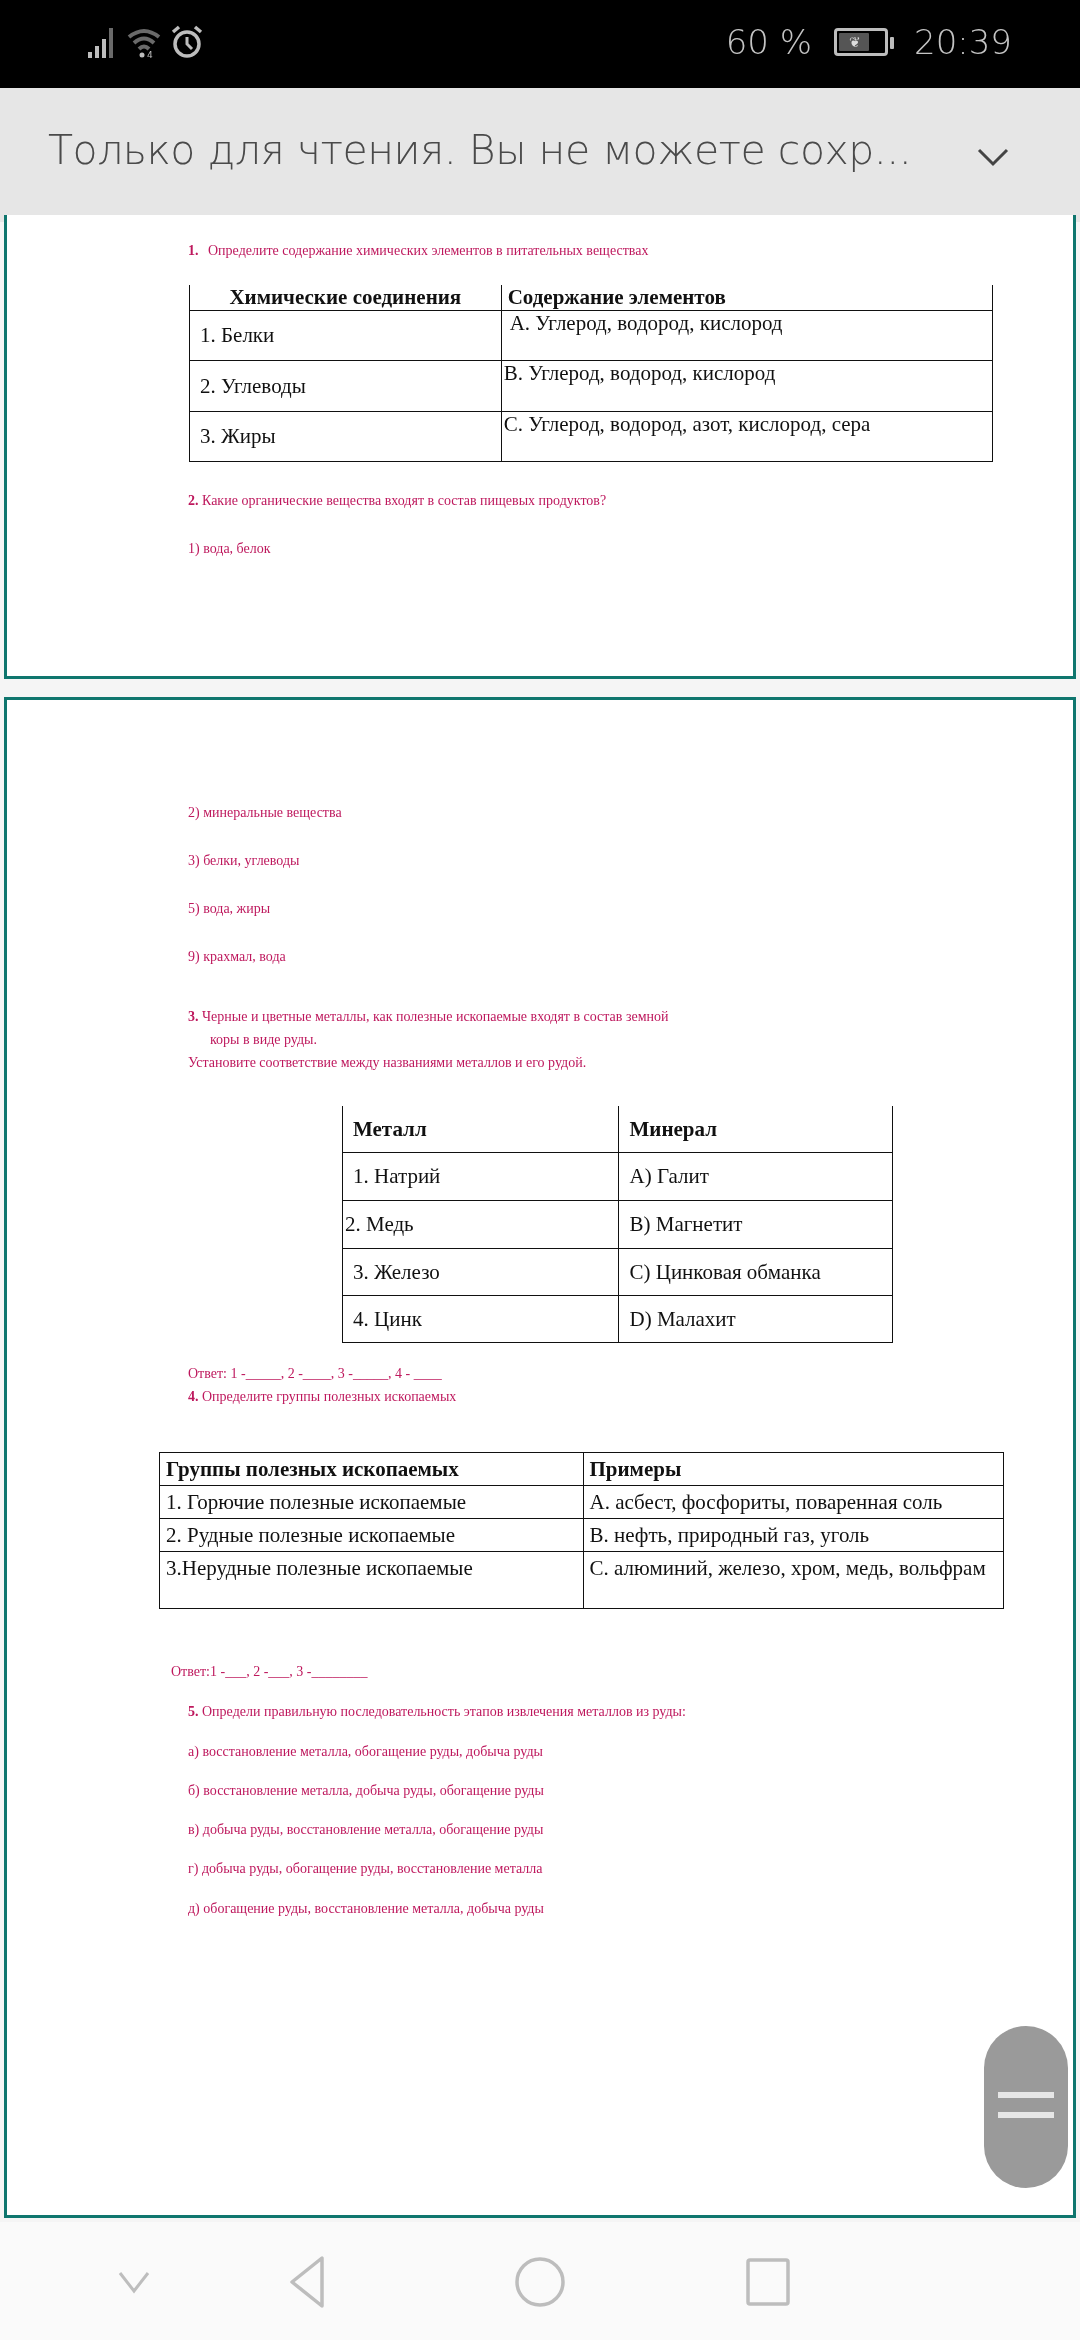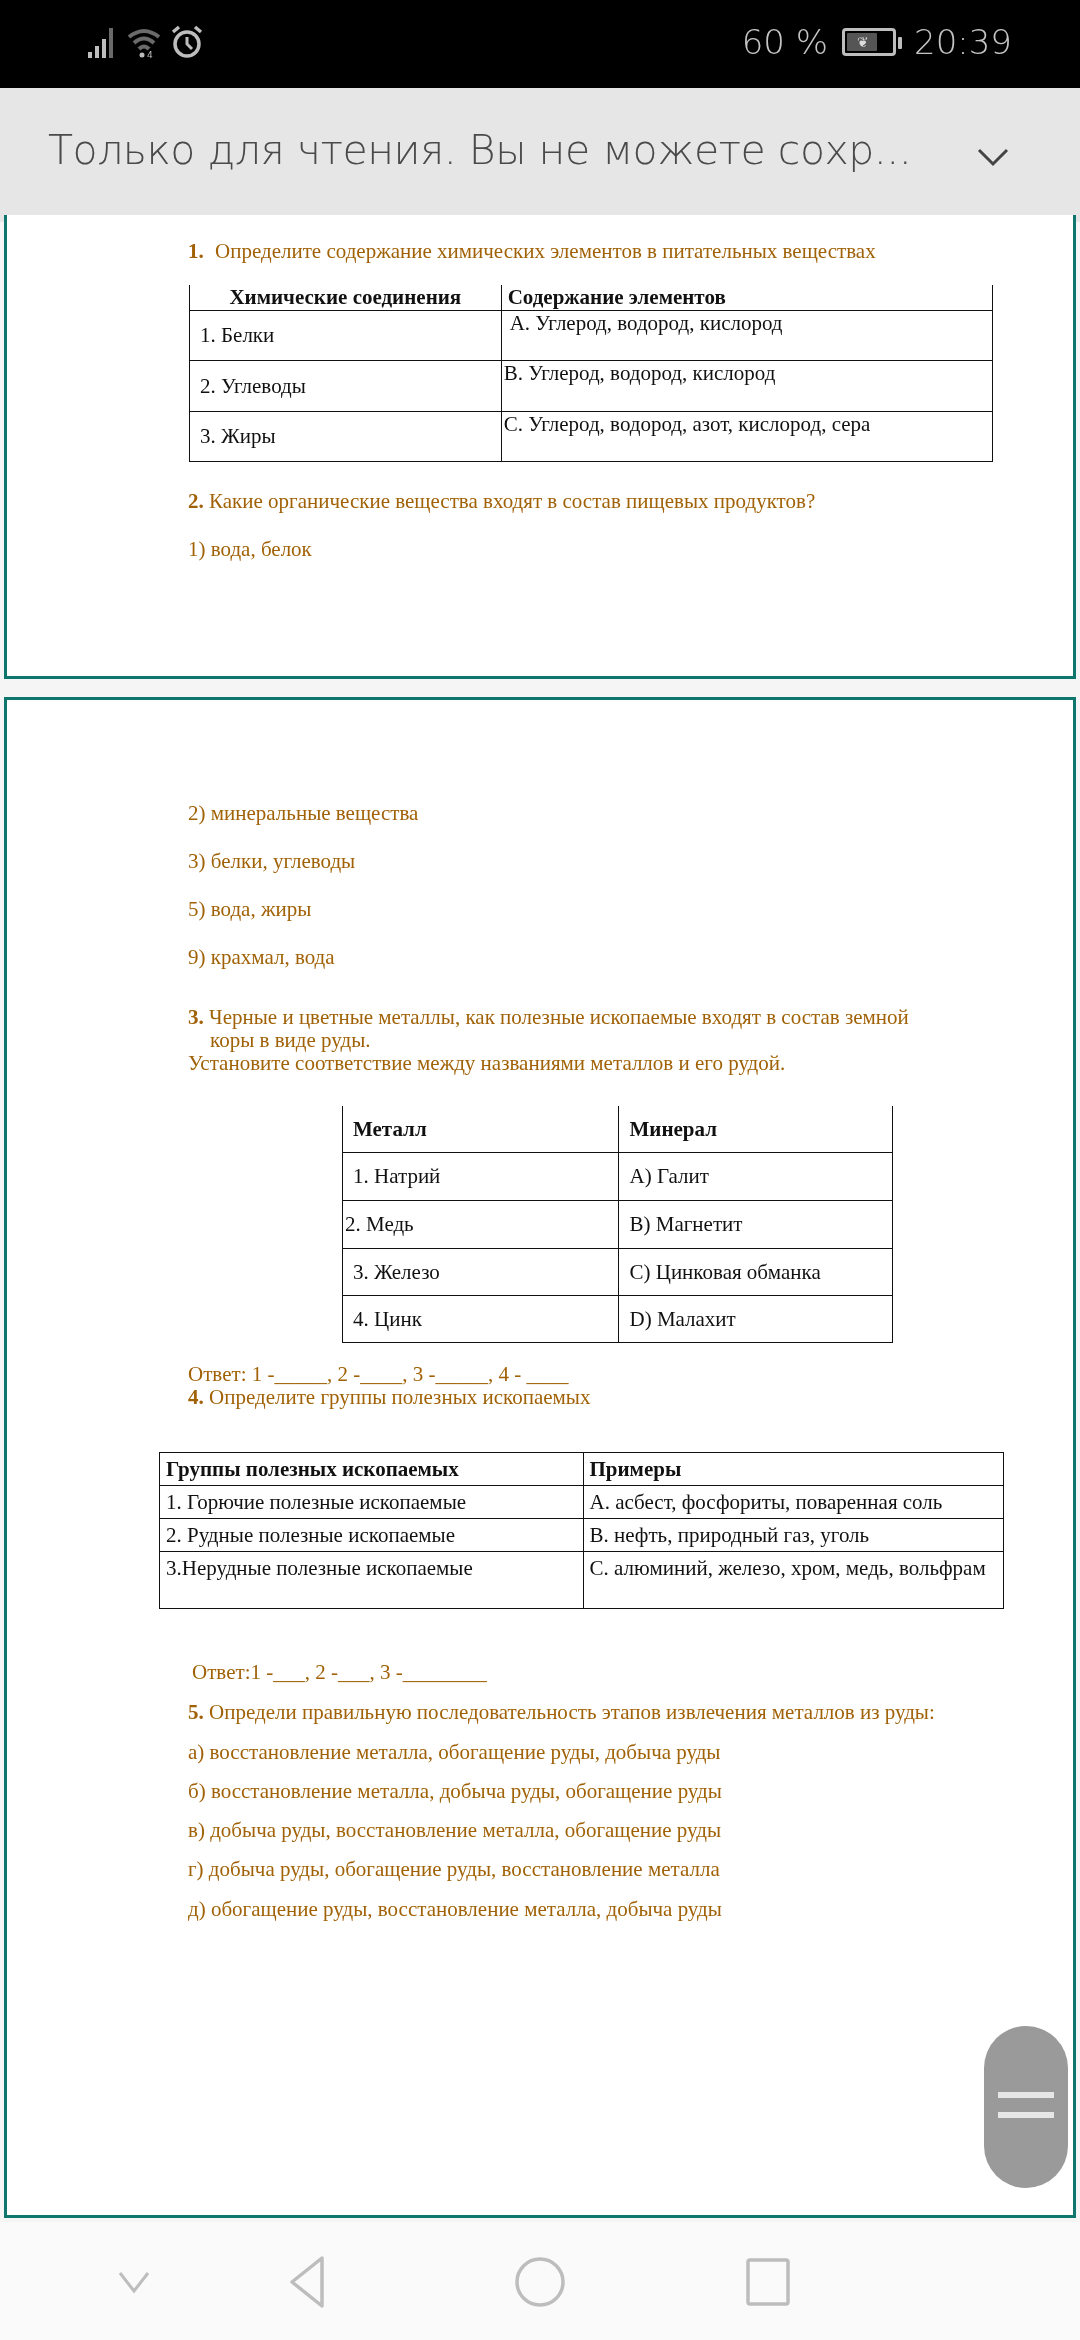--- a/index.html
+++ b/index.html
@@ -1,35 +1,35 @@
 <!DOCTYPE html>
 <html><head>
 <meta charset="utf-8">
 <style>
   * { box-sizing: border-box; margin: 0; padding: 0; }
   html, body { width: 1080px; height: 2340px; overflow: hidden; background: #f5f5f5; }
   body { position: relative; font-family: "Liberation Serif", serif; color: #111; }
 
   .statusbar { position: absolute; left: 0; top: 0; width: 1080px; height: 88px; background: #000; color: #bdbdbd; font-family: "DejaVu Sans", sans-serif; }
   .sb-left { position: absolute; left: 86px; top: 24px; display: flex; align-items: center; gap: 8px; }
-  .sb-right { position: absolute; right: 68px; top: 22px; display: flex; align-items: center; gap: 10px; font-size: 34px; font-weight: 300; color: #c4c4c4; }
+  .sb-right { position: absolute; right: 68px; top: 22px; display: flex; align-items: center; gap: 18px; font-size: 34px; font-weight: 300; color: #c4c4c4; }
   .battery { width: 54px; height: 28px; border: 3px solid #bdbdbd; border-radius: 4px; position: relative; margin-left: 4px; }
   .battery .fill { position: absolute; left: 2px; top: 2px; bottom: 2px; width: 30px; background: #555; border-radius: 1px; }
   .battery .leaf { position: absolute; left: 12px; top: 4px; color: #ddd; font-size: 14px; line-height: 14px; }
   .battery::after { content: ""; position: absolute; right: -9px; top: 6px; width: 4px; height: 12px; background: #bdbdbd; border-radius: 1px; }
 
   .appbar { position: absolute; left: 0; top: 88px; width: 1080px; height: 134px; background: #e6e6e6; }
   .appbar-title { position: absolute; left: 48px; top: 38px; font-family: "DejaVu Sans", sans-serif; font-size: 41px; color: #4a4a4a; font-weight: 300; letter-spacing: -0.5px; white-space: nowrap; }
   .appbar-chevron { position: absolute; right: 70px; top: 52px; width: 34px; height: 34px; }
 
   .page { position: absolute; left: 4px; width: 1072px; background: #fff; border: 3px solid #0f766e; overflow: hidden; }
   .page1 { top: 215px; height: 464px; border-top: none; }
   .page2 { top: 697px; height: 1521px; }
 
-  .t { position: absolute; font-size: 21px; line-height: 24px; white-space: nowrap; color: #a16207; }
+  .t { position: absolute; font-size: 14px; line-height: 24px; white-space: nowrap; color: #be185d; }
   .b { font-weight: bold; }
 
   table.doc { position: absolute; border-collapse: collapse; font-size: 21px; }
   table.doc td { border: 1.5px solid #111; vertical-align: top; padding: 0 6px; line-height: 24px; }
   table.doc th { border: 1.5px solid #111; font-weight: bold; text-align: left; padding: 0 6px; line-height: 24px; vertical-align: top; }
 
   .scroll-handle { position: absolute; left: 984px; top: 2026px; width: 84px; height: 162px; background: #9a9a9a; border-radius: 42px; }
   .scroll-handle .bar { position: absolute; left: 14px; width: 56px; height: 6px; background: #e6e6e6; }
 
   .navbar { position: absolute; left: 0; top: 2222px; width: 1080px; height: 118px; background: #fafafa; }
@@ -178,21 +178,21 @@
       <td style="vertical-align:middle;">2. Рудные полезные ископаемые</td>
       <td style="vertical-align:middle;">В. нефть, природный газ, уголь</td>
     </tr>
     <tr style="height:57px;">
       <td style="padding-top:4px;margin-top:19px;">3.Нерудные полезные ископаемые</td>
       <td style="white-space:normal; padding-top:4px; line-height:24px;">С. алюминий, железо, хром, медь, вольфрам</td>
     </tr>
   </tbody>
     </table>
 
-  <div class="t" style="left:185px; top:960px;">Ответ:1 -___, 2 -___, 3 -________</div>
+  <div class="t" style="left:164px; top:960px;">Ответ:1 -___, 2 -___, 3 -________</div>
   <div class="t" style="left:181px; top:1000px;">
     <span class="b">5.</span><span> Определи правильную последовательность этапов извлечения металлов из руды:</span>
   </div>
   <div class="t" style="left:181px; top:1040px;">а) восстановление металла, обогащение руды, добыча руды</div>
   <div class="t" style="left:181px; top:1079px;">б) восстановление металла, добыча руды, обогащение руды</div>
   <div class="t" style="left:181px; top:1118px;">в) добыча руды, восстановление металла, обогащение руды</div>
   <div class="t" style="left:181px; top:1157px;">г) добыча руды, обогащение руды, восстановление металла</div>
   <div class="t" style="left:181px; top:1197px;">д) обогащение руды, восстановление металла, добыча руды</div>
 </div>
 

